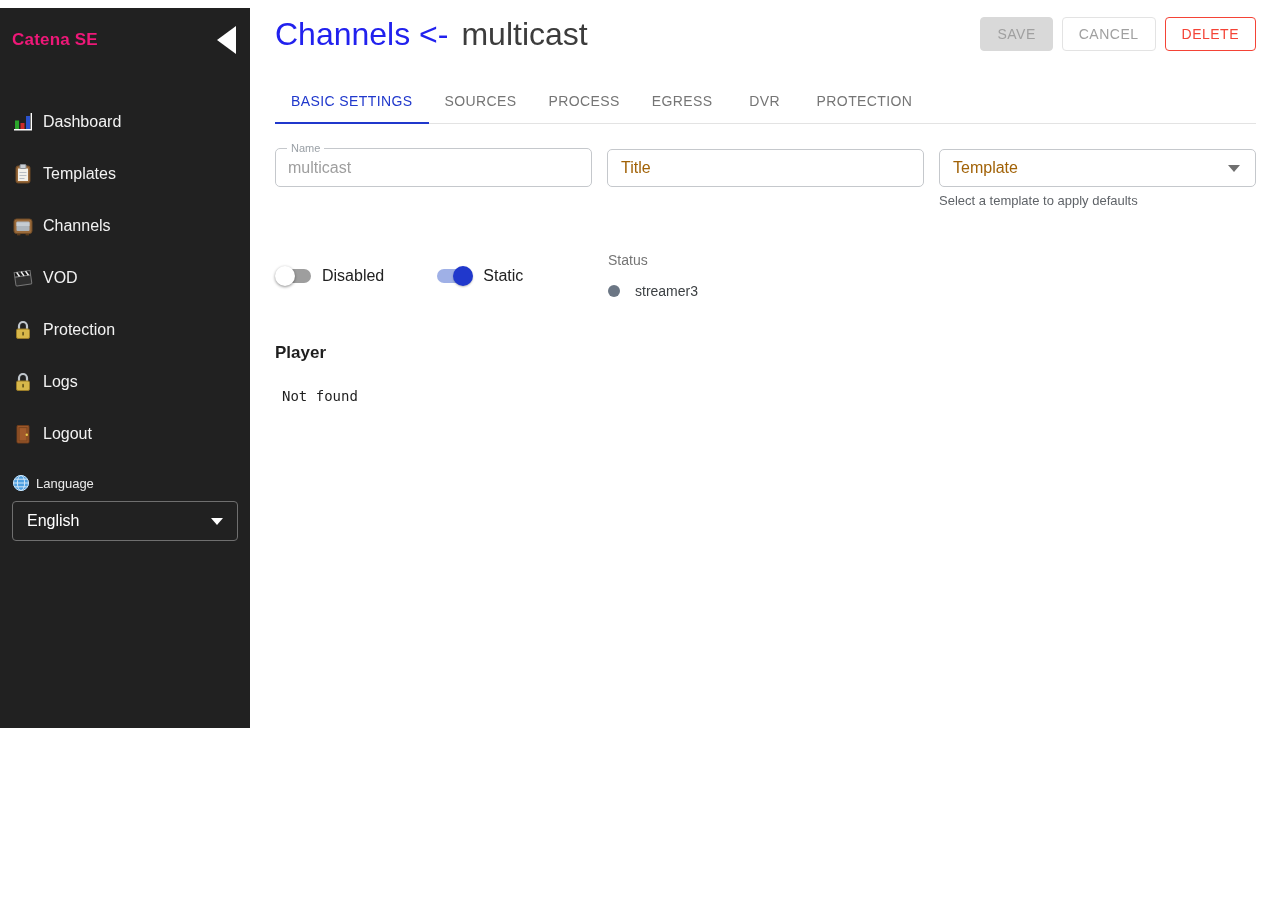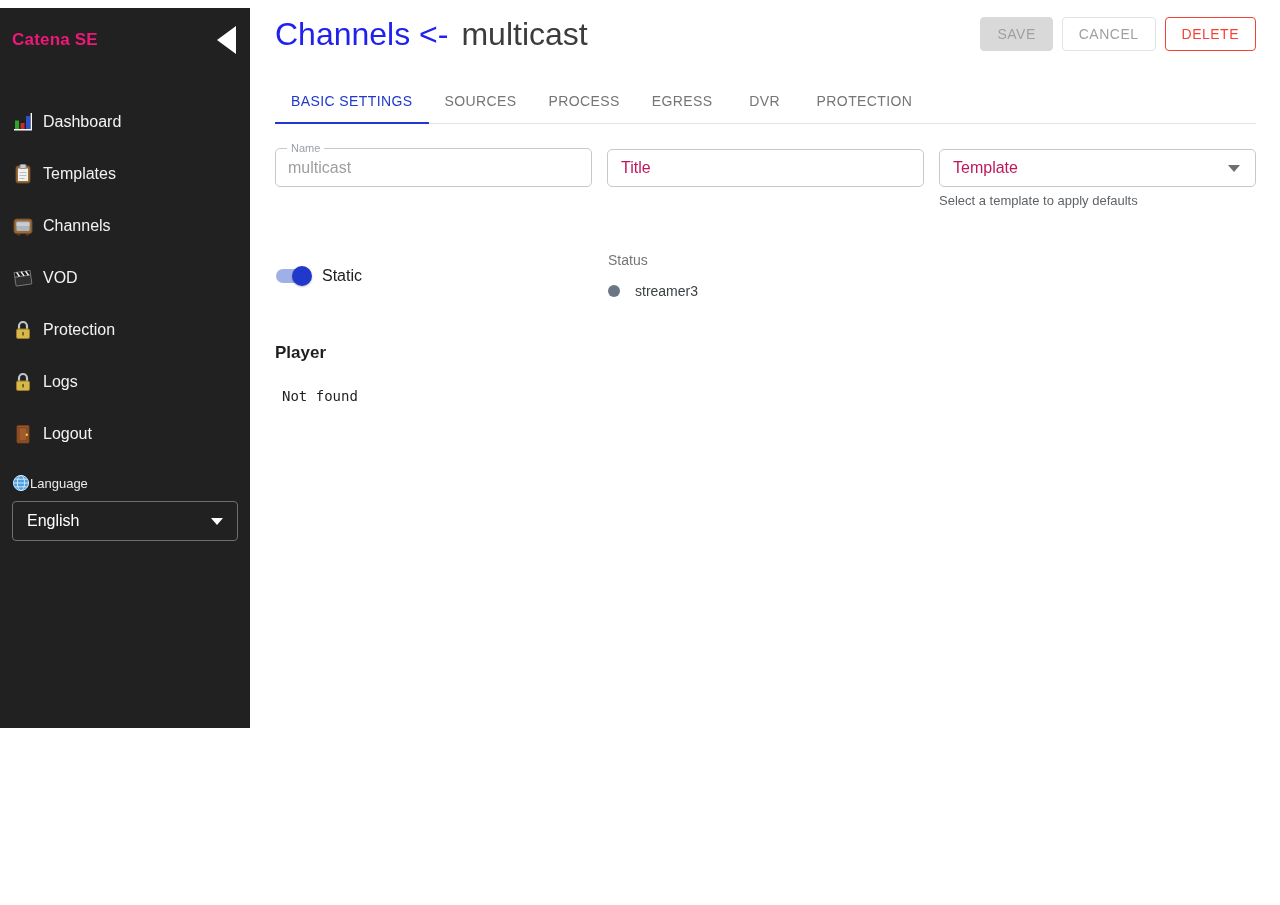--- a/index.html
+++ b/index.html
@@ -23,21 +23,21 @@
   .sidebar{
     position:absolute;left:0;top:8px;width:250px;height:720px;
     background:var(--sidebar-bg);color:#f2f2f2;
   }
   .brand-row{height:56px;display:flex;align-items:center;justify-content:space-between;padding:0 14px 0 12px;margin-top:4px;}
   .brand{color:var(--brand-pink);font-size:17px;font-weight:700;letter-spacing:.2px;}
   .collapse-btn{width:0;height:0;border-top:14px solid transparent;border-bottom:14px solid transparent;border-right:19px solid #ffffff;cursor:pointer;}
   .menu{margin-top:28px;}
   .menu-item{height:52px;display:flex;align-items:center;gap:9px;padding:0 12px;font-size:16px;cursor:pointer;}
   .menu-item .ic{width:22px;height:22px;flex:0 0 22px;display:flex;align-items:center;justify-content:center;}
-  .lang-row{display:flex;align-items:center;padding:0 12px;margin-top:14px;font-size:13px;color:#eaeaea;}
+  .lang-row{display:flex;align-items:center;gap:6px;padding:0 12px;margin-top:14px;font-size:13px;color:#eaeaea;}
   .lang-select{
     margin:9px 12px 0 12px;height:40px;border:1px solid #6f6f6f;border-radius:4px;
     display:flex;align-items:center;justify-content:space-between;padding:0 14px;
     font-size:16px;color:#fff;cursor:pointer;background:transparent;
   }
   .caret-down-white{width:0;height:0;border-left:6px solid transparent;border-right:6px solid transparent;border-top:7px solid #fff;}
 
   
   .main{position:absolute;left:250px;top:0;right:0;bottom:0;padding:0 24px 0 25px;}
   .header-row{display:flex;align-items:center;justify-content:space-between;margin-top:14px;height:40px;}
@@ -60,21 +60,21 @@
 
   .fields-row{display:flex;gap:15px;margin-top:25px;}
   .field-col{flex:1;min-width:0;}
   .outlined{position:relative;height:38px;}
   .outlined fieldset{position:absolute;left:0;right:0;top:-7px;bottom:0;margin:0;padding:0 8px;
                      border:1px solid var(--border-gray);border-radius:5px;}
   .outlined legend{font-size:11px;line-height:13px;color:#9aa0a6;padding:0 4px;margin-left:3px;}
   .outlined .value{position:absolute;left:13px;top:0;height:38px;display:flex;align-items:center;
                    font-size:16px;color:#9e9e9e;}
   .plainfield{height:38px;border:1px solid var(--border-gray);border-radius:5px;display:flex;
-              align-items:center;justify-content:space-between;padding:0 13px;font-size:16px;color:#be185d;cursor:text;}
+              align-items:center;justify-content:space-between;padding:0 13px;font-size:16px;color:#a16207;cursor:text;}
   .caret-down-gray{width:0;height:0;border-left:6px solid transparent;border-right:6px solid transparent;border-top:7px solid #6f6f6f;margin-right:2px;}
   .helper-text{font-size:13px;color:#5f6368;margin-top:6px;}
 
   .controls-row{display:flex;margin-top:44px;}
   .toggles-col{display:flex;gap:52px;width:333px;flex:0 0 333px;}
   .toggle-group{display:flex;align-items:center;gap:10px;cursor:pointer;}
   .switch{position:relative;width:37px;height:20px;flex:0 0 37px;}
   .switch .track{position:absolute;left:1px;top:3px;width:35px;height:14px;border-radius:7px;background:#9e9e9e;}
   .switch .thumb{position:absolute;left:0;top:0;width:20px;height:20px;border-radius:50%;background:#fff;
                  box-shadow:0 1px 3px rgba(0,0,0,.45);}
@@ -237,20 +237,27 @@
         <span>Template</span>
         <span class="caret-down-gray"></span>
       </div>
       <div class="helper-text">Select a template to apply defaults</div>
     </div>
   </div>
 
   <div class="controls-row">
     <div class="toggles-col">
       <div class="toggle-group">
+        <span class="switch">
+          <span class="track"></span>
+            <span class="thumb"></span>
+        </span>
+        <span class="toggle-label">Disabled</span>
+      </div>
+      <div class="toggle-group">
         <span class="switch on">
           <span class="track"></span>
             <span class="thumb"></span>
         </span>
         <span class="toggle-label">Static</span>
       </div>
     </div>
     <div class="status-col">
       <div class="status-label">Status</div>
       <div class="status-item">

